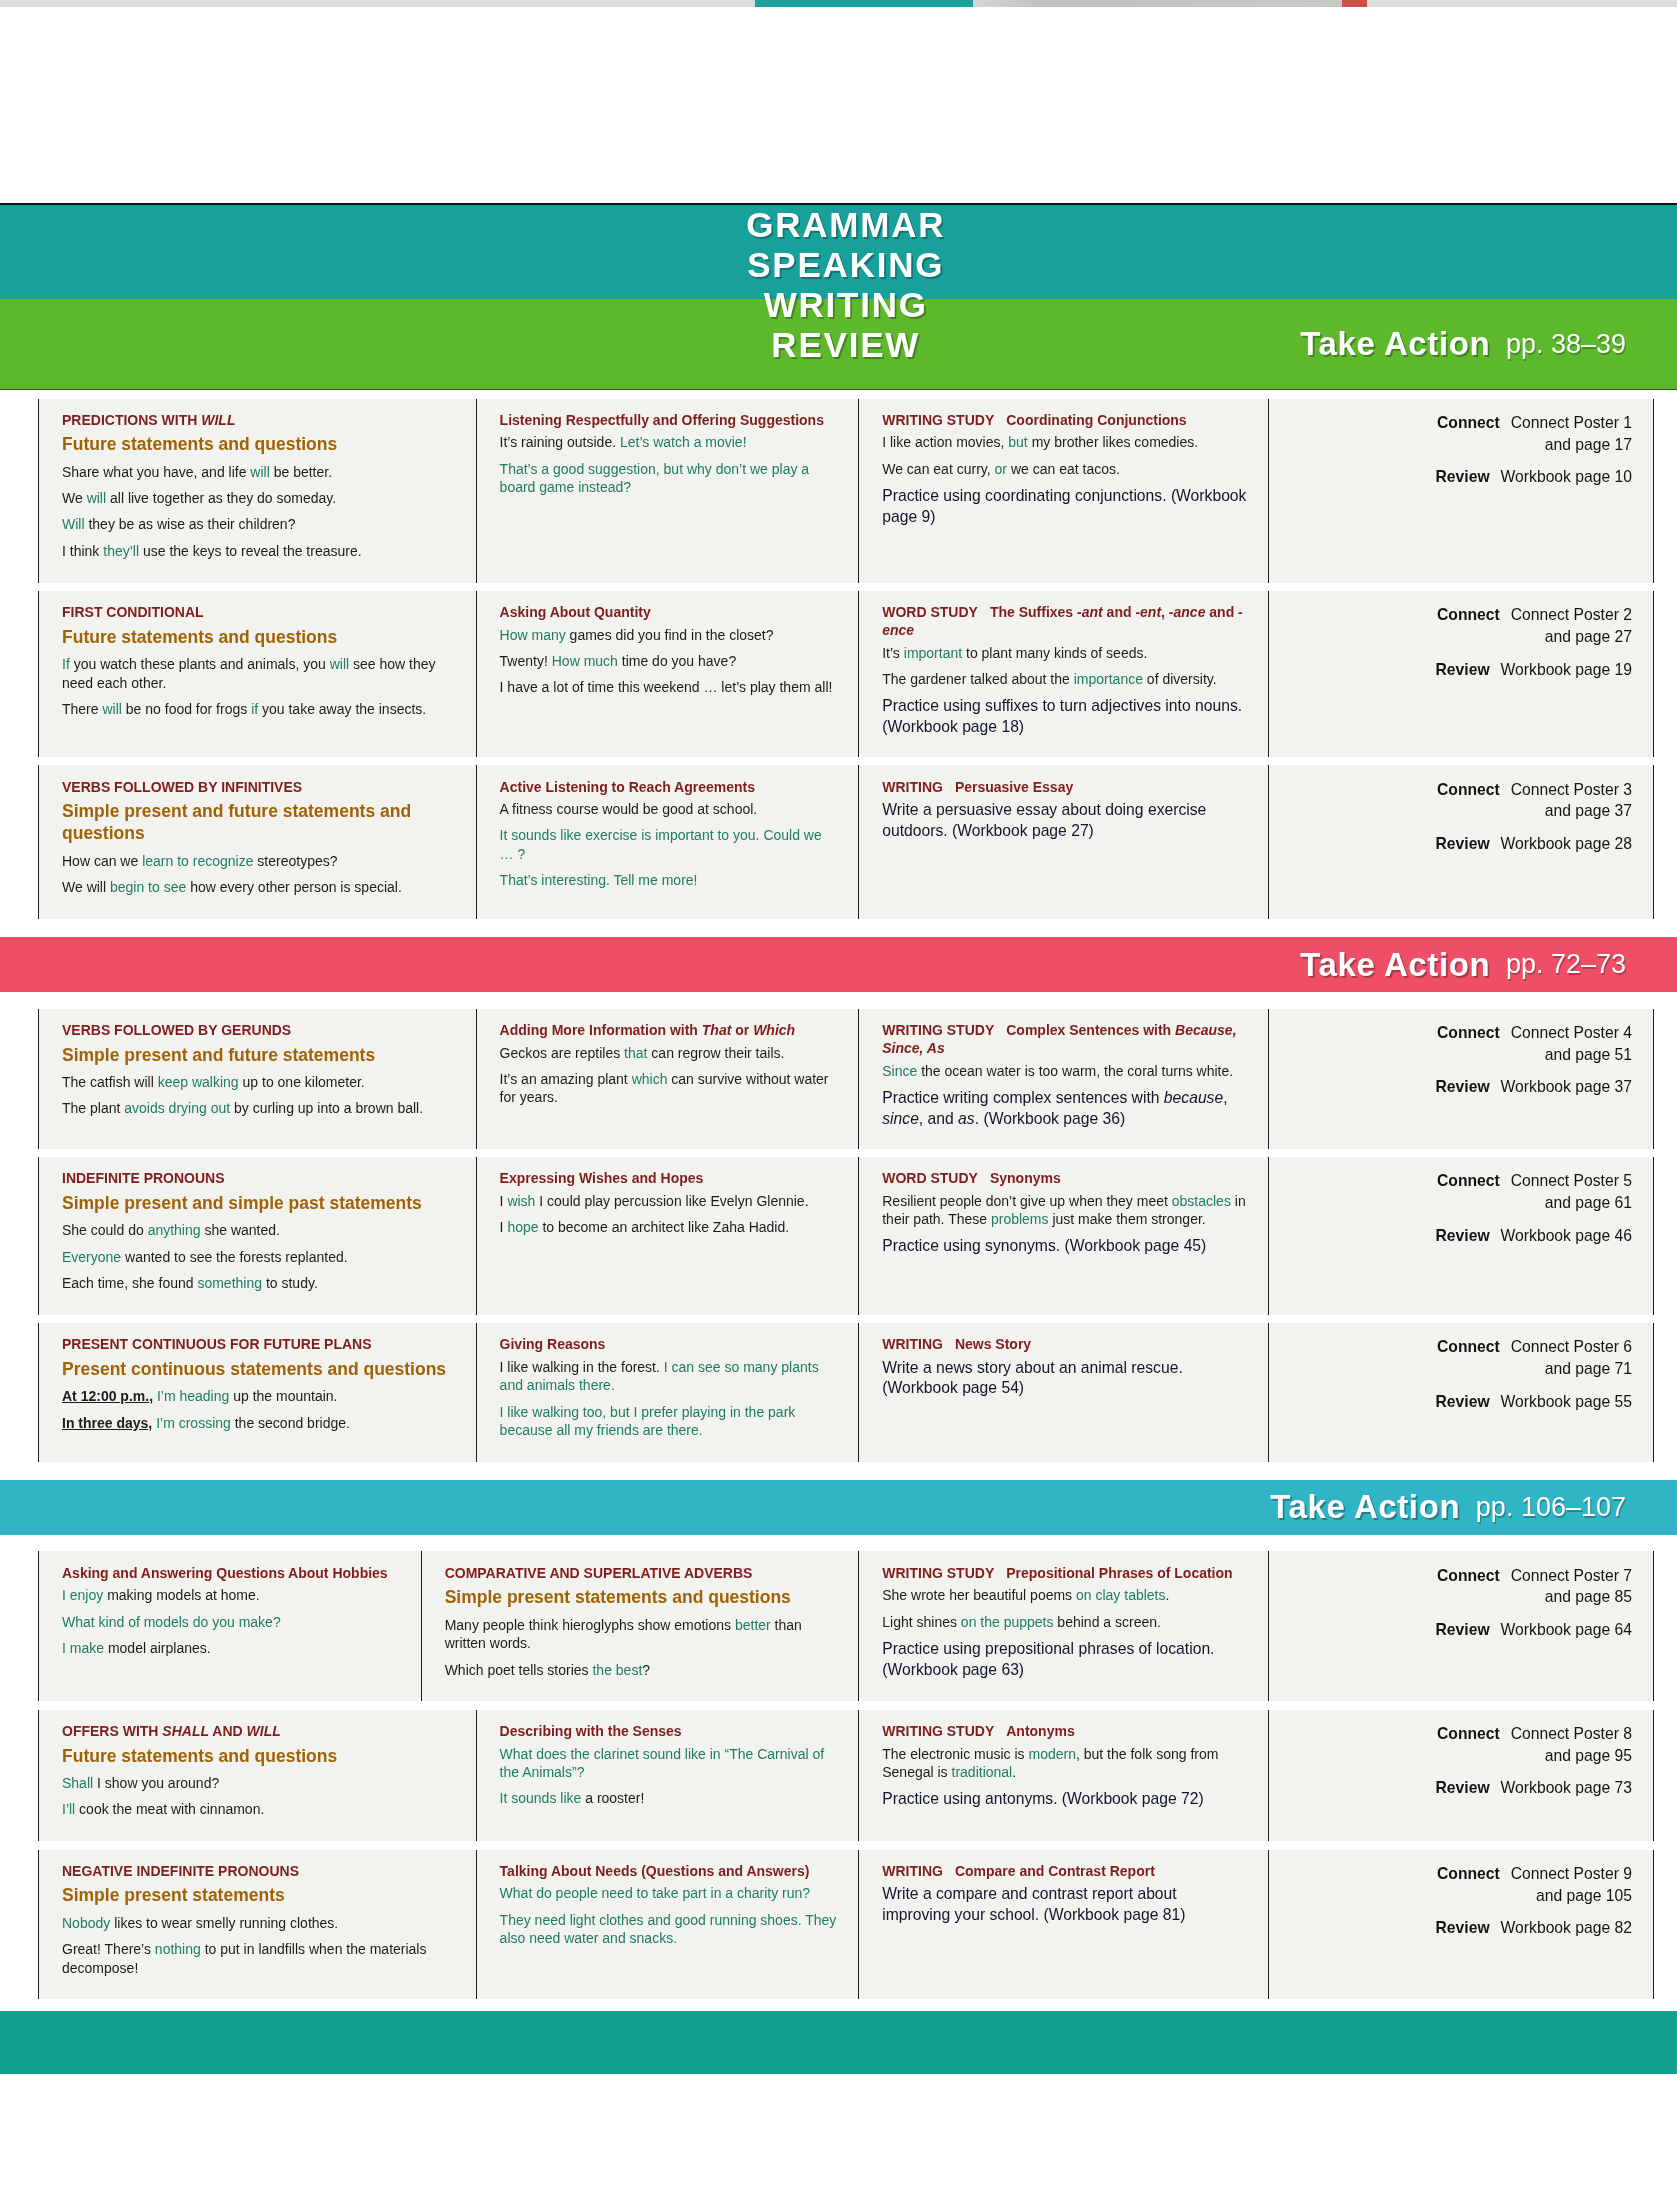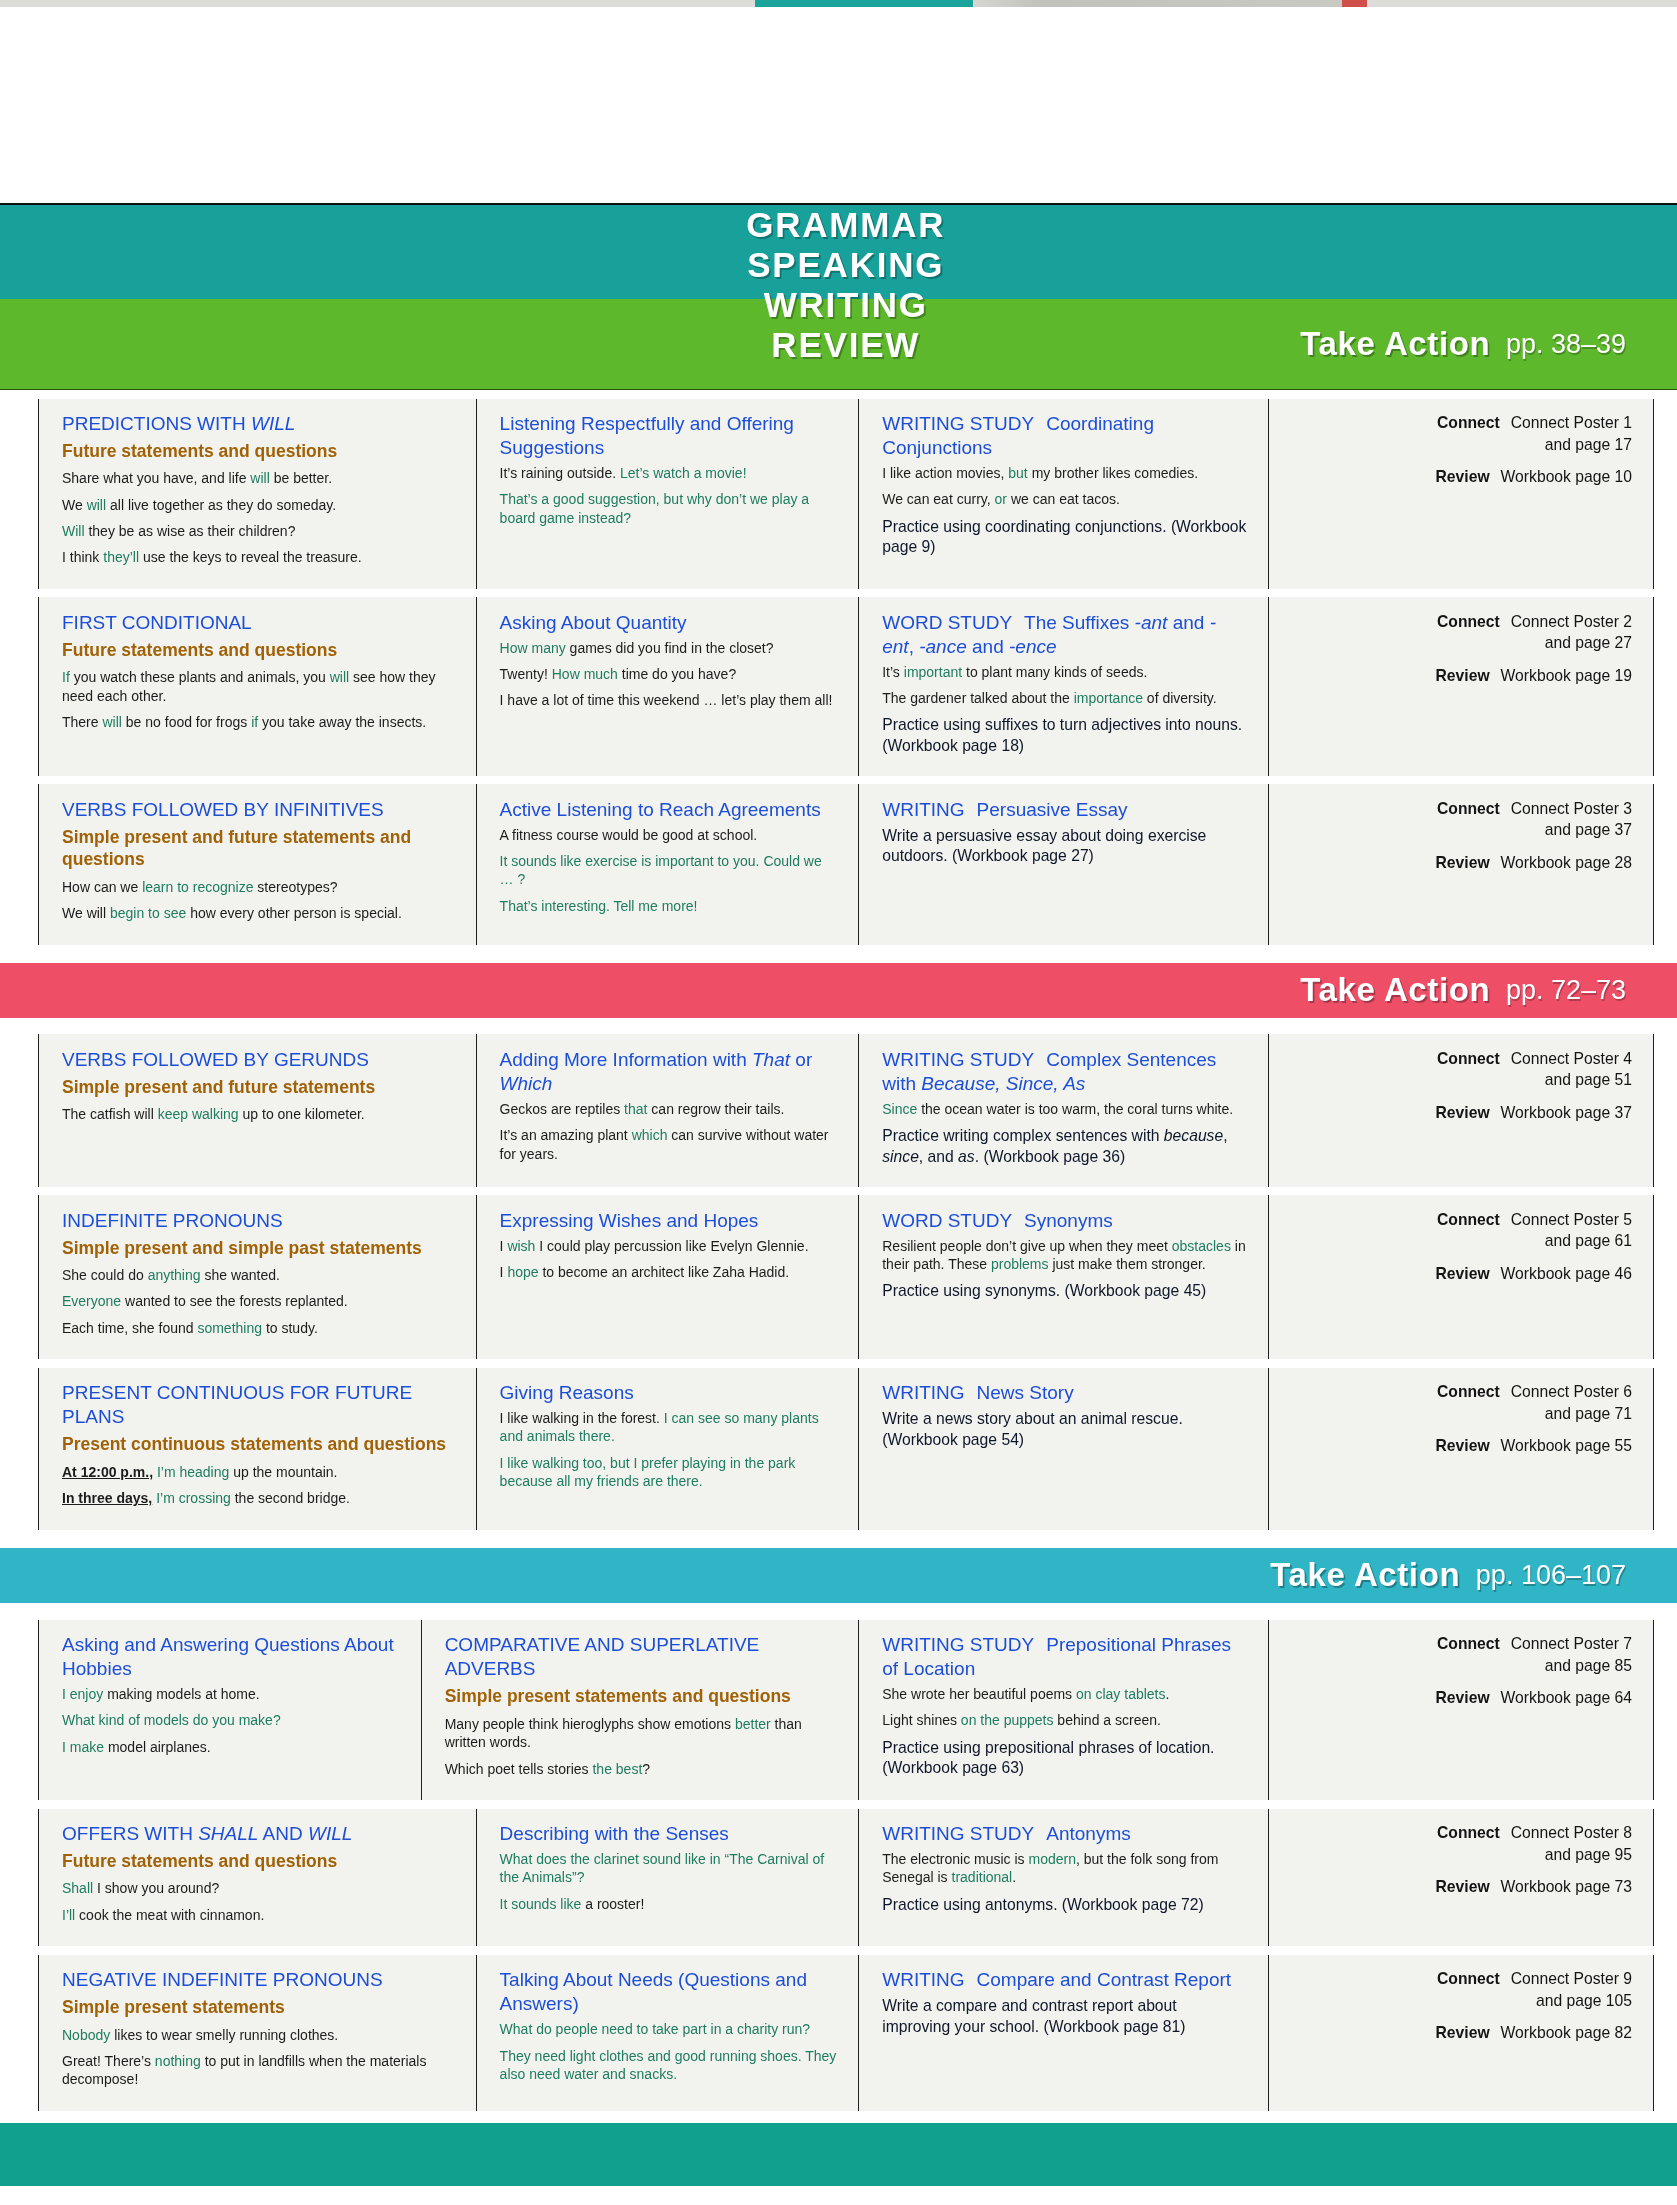--- a/index.html
+++ b/index.html
@@ -22,21 +22,21 @@
   .ta-label{font-size:33px;font-weight:900;color:#fff;letter-spacing:0.6px;
     text-shadow:1.8px 2.4px 0 rgba(0,0,0,.30);}
   .ta-pages{font-size:27px;font-weight:normal;color:#fff;margin-left:15.7px;
     text-shadow:1.2px 1.8px 0 rgba(0,0,0,.25);}
   .table{padding:8.4px 23.5px 1.2px 38px;}
   .row{display:flex;margin-bottom:8.4px;}
   .cell{background:var(--cellbg,#f2f3ee);box-sizing:border-box;border-left:1.8px solid #1f1f1f;
     padding:13.3px 20.5px 14.5px 23px;}
   .col-g{width:438px}.col-s{width:383px}.col-w{width:410px}
   .col-r{width:386px;border-right:1.8px solid #1f1f1f}
-  .cell h3{font-size:19px;font-weight:normal;margin:0 0 3.6px;line-height:1.28;color:#1d4ed8;}
+  .cell h3{font-size:14px;font-weight:bold;margin:0 0 3.6px;line-height:1.28;color:#7f1d1d;}
   .cell h4{font-size:17.5px;font-weight:bold;margin:0 0 7.2px;line-height:1.28;color:#a16207;}
   .wlabel{margin-right:12px;}
   .ex{font-size:14px;line-height:1.32;margin:0 0 7.8px;color:#1c1c1c;}
   .practice{font-size:15.7px;font-style:normal;line-height:1.32;margin:2.4px 0 4.8px;color:#0f172a;}
   .rev{font-size:15.7px;line-height:1.38;margin:0 0 11px;color:#141414;text-align:right;}
   .rev b{margin-right:11px;}
   .g{color:var(--accent,#1e7c61);}
   .u{font-weight:bold;text-decoration:underline;}
   .i{font-style:italic;}
   .bottom-band{height:63px;background:var(--bottom,#10a08d);margin-top:2.4px;}
@@ -146,20 +146,21 @@
     <span class="ta-label">Take Action</span>
     <span class="ta-pages">pp. 72–73</span>
   </div>
 
   <div class="table">
       <div class="row">
         <div class="cell col-g">
           <h3><span>VERBS FOLLOWED BY GERUNDS</span></h3>
           <h4>Simple present and future statements</h4>
           <p class="ex"><span>The catfish will </span><span class="g">keep walking</span><span> up to one kilometer.</span></p>
+          <p class="ex"><span>The plant </span><span class="g">avoids drying out</span><span> by curling up into a brown ball.</span></p>
         </div>
         <div class="cell col-s">
           <h3><span>Adding More Information with </span><span class="i">That</span><span> or </span><span class="i">Which</span></h3>
           <p class="ex"><span>Geckos are reptiles </span><span class="g">that</span><span> can regrow their tails.</span></p>
           <p class="ex"><span>It’s an amazing plant </span><span class="g">which</span><span> can survive without water for years.</span></p>
         </div>
         <div class="cell col-w">
           <h3><span class="wlabel">WRITING STUDY</span><span>Complex Sentences with </span><span class="i">Because, Since, As</span></h3>
           <p class="ex"><span class="g">Since</span><span> the ocean water is too warm, the coral turns white.</span></p>
           <p class="practice"><span>Practice writing complex sentences with </span><span class="i">because</span><span>, </span><span class="i">since</span><span>, and </span><span class="i">as</span><span>. (Workbook page 36)</span></p>

